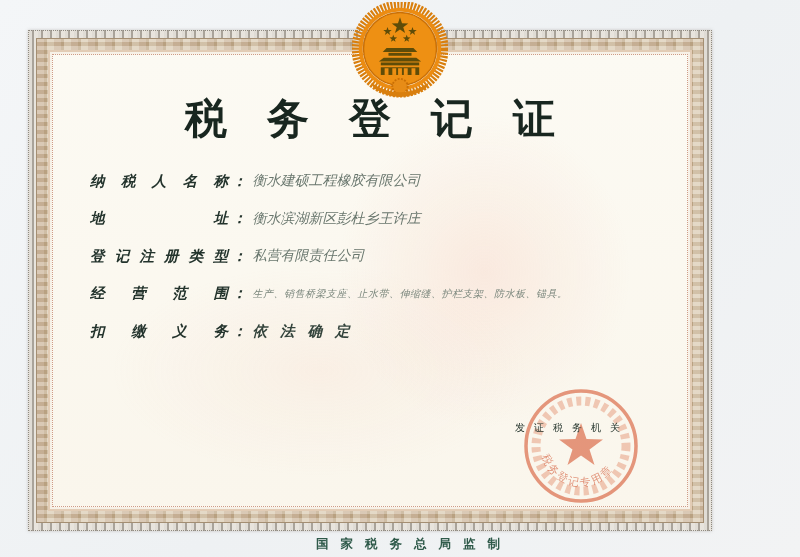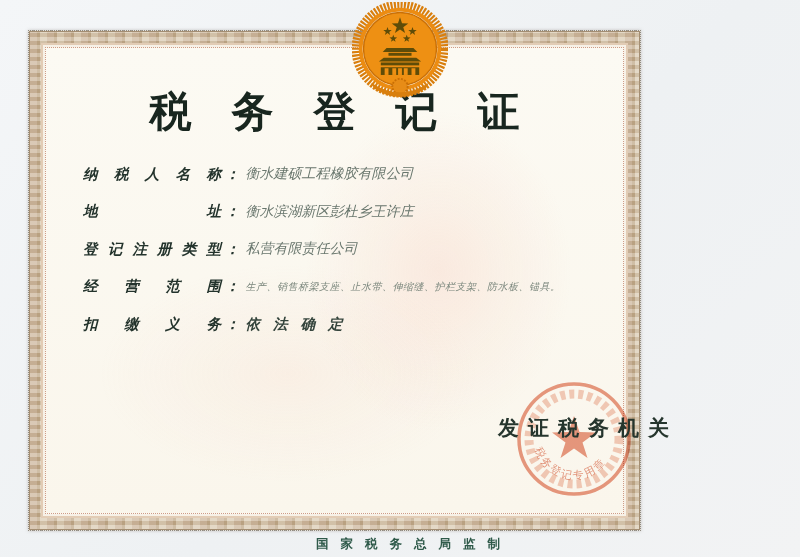--- a/index.html
+++ b/index.html
@@ -3,22 +3,22 @@
 <meta charset="utf-8">
 <style>
   html,body{margin:0;padding:0;}
   body{
     width:800px;height:557px;position:relative;overflow:hidden;
     background:linear-gradient(135deg,#f4f6f8 0%,#eef1f3 55%,#f2f3f4 100%);
     font-family:"Liberation Serif", serif;
   }
   
   .cert-frame{
-    position:absolute;left:28px;top:30px;width:613px;height:501px;
-    box-sizing:border-box;
+    position:absolute;left:28px;top:30px;width:684px;height:501px;
+    box-sizing:border-box;padding:7px;
     background:repeating-linear-gradient(90deg,#e0dcd5 0 3px,#a9a39a 3px 5px,#e8e4dd 5px 9px);
     border:1px dotted #8f8a81;
     box-shadow:0 0 3px rgba(120,115,105,.35);
   }
   .cert-band{
     width:100%;height:100%;box-sizing:border-box;padding:15px;
     background:
       repeating-linear-gradient(0deg,rgba(255,255,255,.25) 0 4px,rgba(140,110,80,.12) 4px 8px),
       repeating-linear-gradient(90deg,#cdb79d 0 7px,#bfa888 7px 10px,#dbccb4 10px 17px);
     border:1px solid #a48e72;
@@ -52,21 +52,21 @@
   .row-label{
     display:inline-block;width:138px;font-size:14.5px;font-weight:700;color:#23332c;
     text-align:justify;text-align-last:justify;vertical-align:middle;
   }
   .row-colon{font-size:14.5px;font-weight:700;color:#23332c;margin:0 6px 0 4px;vertical-align:middle;}
   .row-value{font-size:14px;color:#68766d;vertical-align:middle;}
   .row-value.small{font-size:10px;color:#7c887e;letter-spacing:.5px;}
   .row-value.spaced{font-size:14.5px;font-weight:700;color:#34443c;letter-spacing:13px;}
   
   .issuer{
-    position:absolute;left:452px;top:366px;font-size:21px;font-weight:700;
+    position:absolute;left:462px;top:366px;font-size:10px;font-weight:400;
     color:#25352d;letter-spacing:9px;white-space:nowrap;z-index:3;
   }
   .dateline{position:absolute;left:416px;top:402px;white-space:nowrap;z-index:3;}
   .dateline .filled{font-size:15px;color:#5a6a61;letter-spacing:5px;}
   .dateline .unit{font-size:15px;font-weight:700;color:#2a3a32;margin:0 10px;}
   .dateline .filled.sm{font-size:12.5px;letter-spacing:0;vertical-align:-3px;}
   .dateline .filled.faint{opacity:.55;}
   
   .seal{position:absolute;left:467px;top:330px;width:122px;height:122px;z-index:2;
         mix-blend-mode:multiply;opacity:.85;filter:blur(.3px);}

